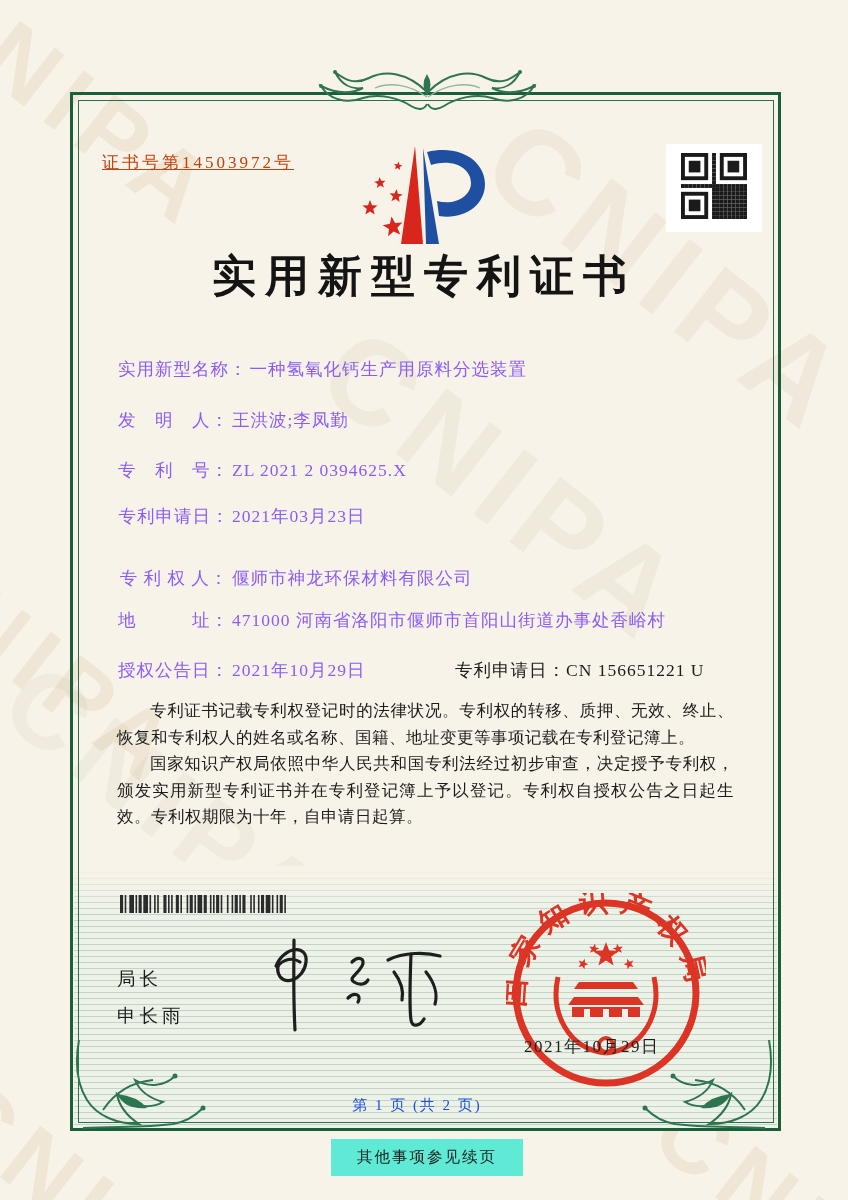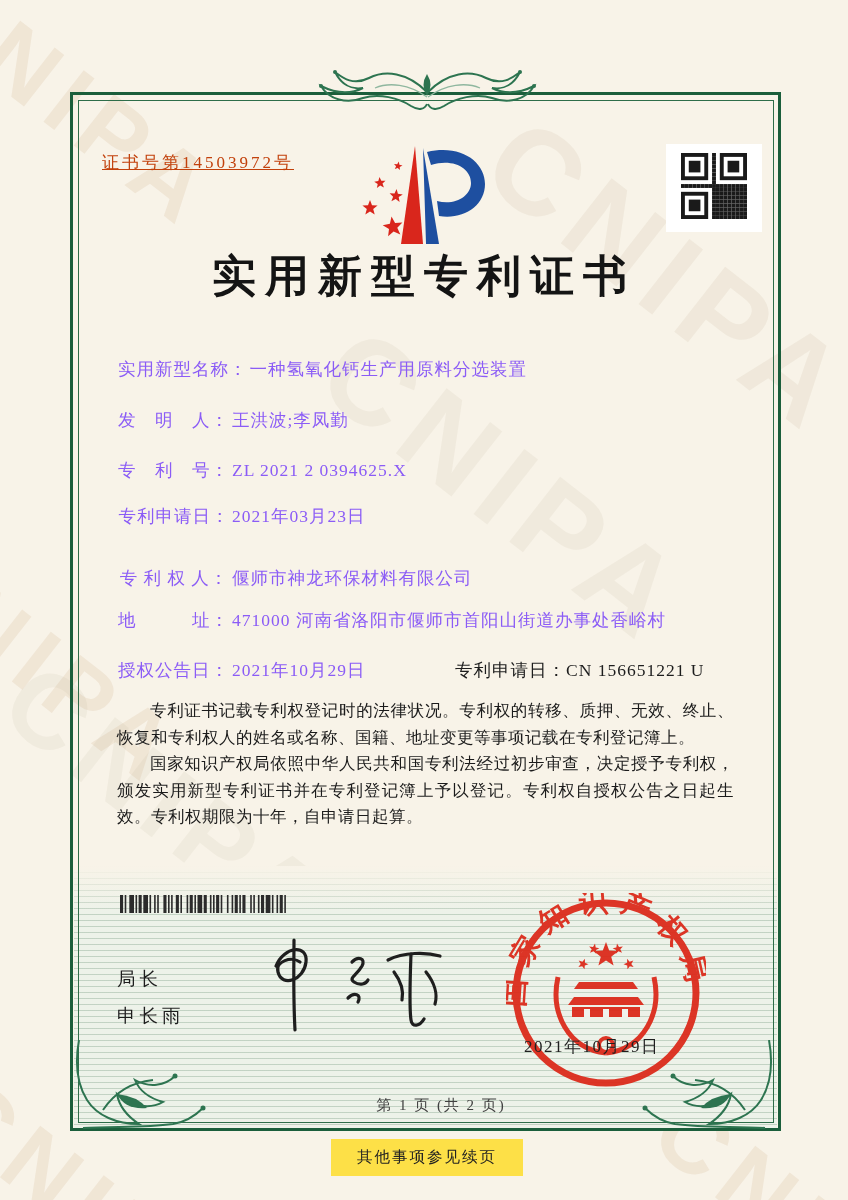--- a/index.html
+++ b/index.html
@@ -35,24 +35,24 @@
   .row .lbl{display:inline-block;min-width:112px;}
   .row .val{margin-left:2px;}
   .grant-no{position:absolute;z-index:4;left:455px;top:658px;font-size:17.5px;letter-spacing:1px;white-space:nowrap;}
   .paras{position:absolute;z-index:4;left:117px;top:698px;width:617px;
     font-size:16.5px;line-height:26.5px;text-align:justify;color:#1b1b1b;letter-spacing:0.5px;}
   .paras p{margin:0;text-indent:2em;}
   .sig-title{position:absolute;z-index:4;left:117px;top:966px;font-size:18.5px;letter-spacing:4px;text-align:center;}
   .sig-name{position:absolute;z-index:4;left:117px;top:1003px;font-size:18.5px;letter-spacing:4px;}
   .seal-date{position:absolute;z-index:5;left:524px;top:1035px;width:180px;font-size:17px;
     letter-spacing:1.5px;color:#1f1f1f;white-space:nowrap;}
-  .pageinfo{position:absolute;z-index:4;left:296px;top:1096px;width:290px;text-align:center;
-    font-size:15px;letter-spacing:2px;color:#404040;}
+  .pageinfo{position:absolute;z-index:4;left:272px;top:1096px;width:290px;text-align:center;
+    font-size:15px;letter-spacing:2px;color:#1d4ed8;}
   .notebox{position:absolute;z-index:4;left:331px;top:1139px;width:192px;height:37px;
-    background:#fde047;display:flex;align-items:center;justify-content:center;
+    background:#5eead4;display:flex;align-items:center;justify-content:center;
     font-size:15.5px;letter-spacing:2px;color:#222;}
   .qrpatch{position:absolute;z-index:4;left:666px;top:144px;width:96px;height:88px;background:#ffffff;}
   .qrpatch svg{position:absolute;left:15px;top:9px;}
   .logo{position:absolute;z-index:4;left:343px;top:140px;}
   .barcode{position:absolute;z-index:4;left:120px;top:895px;}
   .seal{position:absolute;z-index:4;left:506px;top:893px;opacity:0.94;}
   .signature{position:absolute;z-index:5;left:248px;top:932px;}
 </style>
 </head>
 <body>

